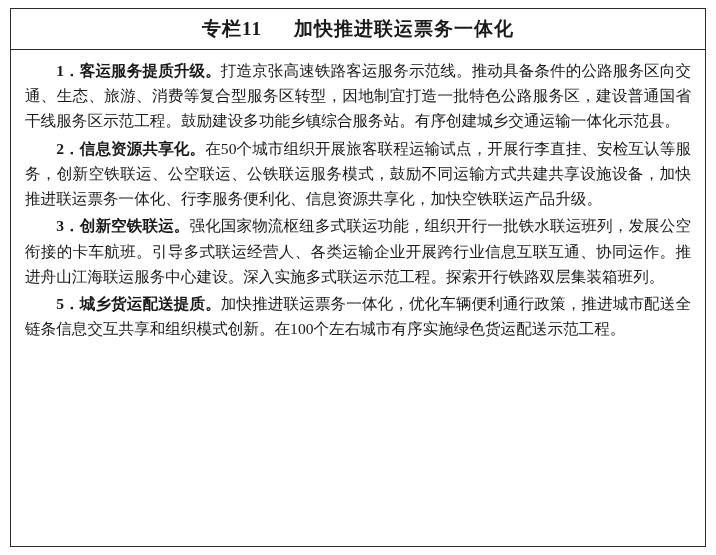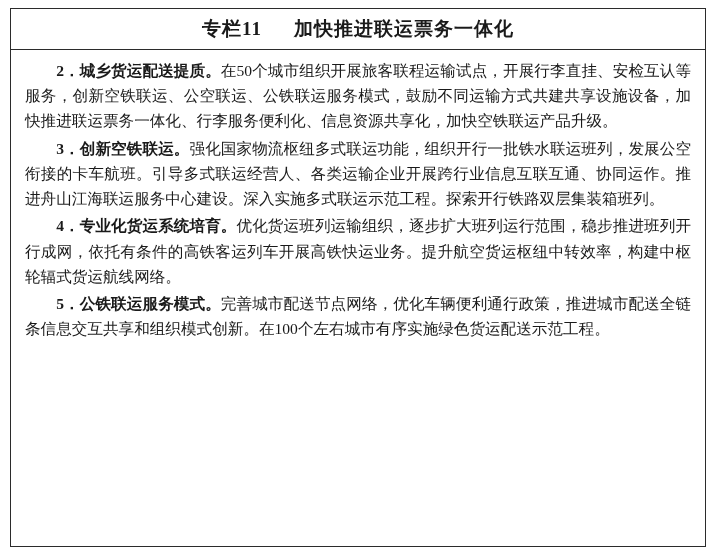--- a/index.html
+++ b/index.html
@@ -70,32 +70,32 @@
 
 <div class="page">
   <div class="box">
 
     <div class="title-row">
       <span class="title-num">专栏11</span><span>加快推进联运票务一体化</span>
     </div>
 
     <div class="body">
 
+      <p class="para">
+        <span class="idx">1．</span><span class="lead">客运服务提质升级。</span><span>打造京张高速铁路客运服务示范线。推动具备条件的公路服务区向交通、生态、旅游、消费等复合型服务区转型，因地制宜打造一批特色公路服务区，建设普通国省干线服务区示范工程。鼓励建设多功能乡镇综合服务站。有序创建城乡交通运输一体化示范县。</span>
+      </p>
 
       <p class="para">
-        <span class="idx">2．</span><span class="lead">城乡货运配送提质。</span><span>在50个城市组织开展旅客联程运输试点，开展行李直挂、安检互认等服务，创新空铁联运、公空联运、公铁联运服务模式，鼓励不同运输方式共建共享设施设备，加快推进联运票务一体化、行李服务便利化、信息资源共享化，加快空铁联运产品升级。</span>
+        <span class="idx">2．</span><span class="lead">信息资源共享化。</span><span>在50个城市组织开展旅客联程运输试点，开展行李直挂、安检互认等服务，创新空铁联运、公空联运、公铁联运服务模式，鼓励不同运输方式共建共享设施设备，加快推进联运票务一体化、行李服务便利化、信息资源共享化，加快空铁联运产品升级。</span>
       </p>
 
       <p class="para">
         <span class="idx">3．</span><span class="lead">创新空铁联运。</span><span>强化国家物流枢纽多式联运功能，组织开行一批铁水联运班列，发展公空衔接的卡车航班。引导多式联运经营人、各类运输企业开展跨行业信息互联互通、协同运作。推进舟山江海联运服务中心建设。深入实施多式联运示范工程。探索开行铁路双层集装箱班列。</span>
       </p>
 
-      <p class="para">
-        <span class="idx">4．</span><span class="lead">专业化货运系统培育。</span><span>优化货运班列运输组织，逐步扩大班列运行范围，稳步推进班列开行成网，依托有条件的高铁客运列车开展高铁快运业务。提升航空货运枢纽中转效率，构建中枢轮辐式货运航线网络。</span>
-      </p>
 
       <p class="para">
-        <span class="idx">5．</span><span class="lead">公铁联运服务模式。</span><span>完善城市配送节点网络，优化车辆便利通行政策，推进城市配送全链条信息交互共享和组织模式创新。在100个左右城市有序实施绿色货运配送示范工程。</span>
+        <span class="idx">5．</span><span class="lead">城乡货运配送提质。</span><span>加快推进联运票务一体化，优化车辆便利通行政策，推进城市配送全链条信息交互共享和组织模式创新。在100个左右城市有序实施绿色货运配送示范工程。</span>
       </p>
 
     </div>
   </div>
 </div>
 
 </body></html>

